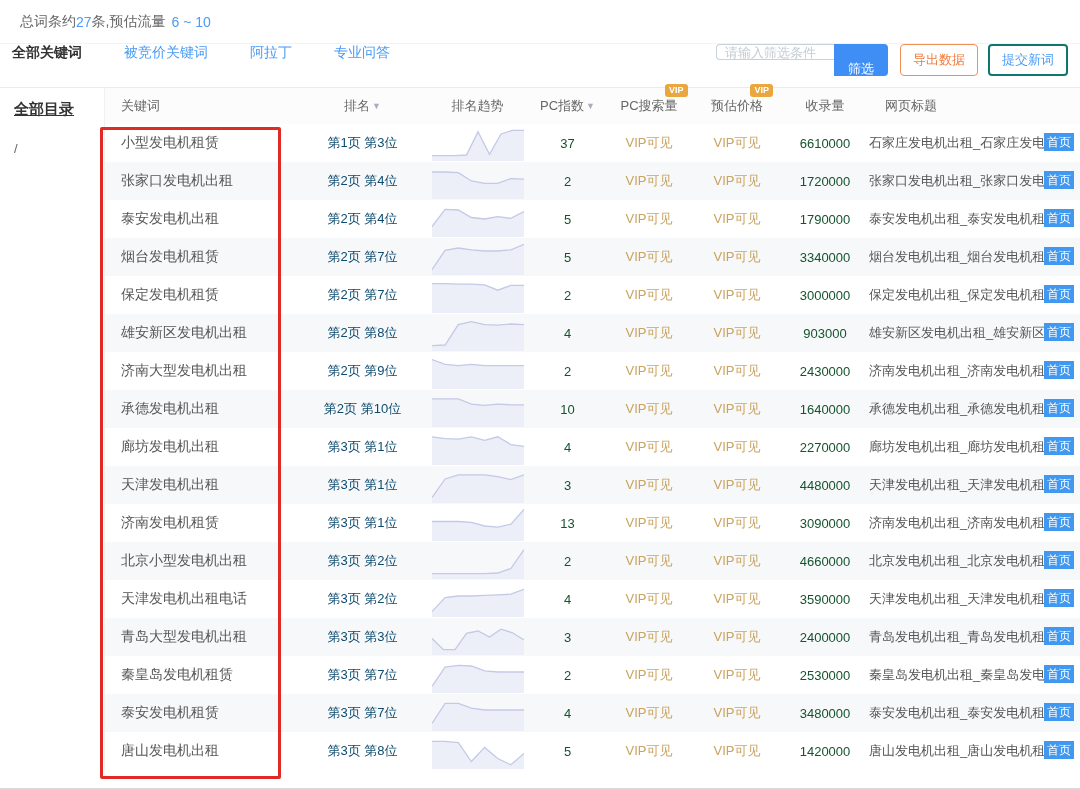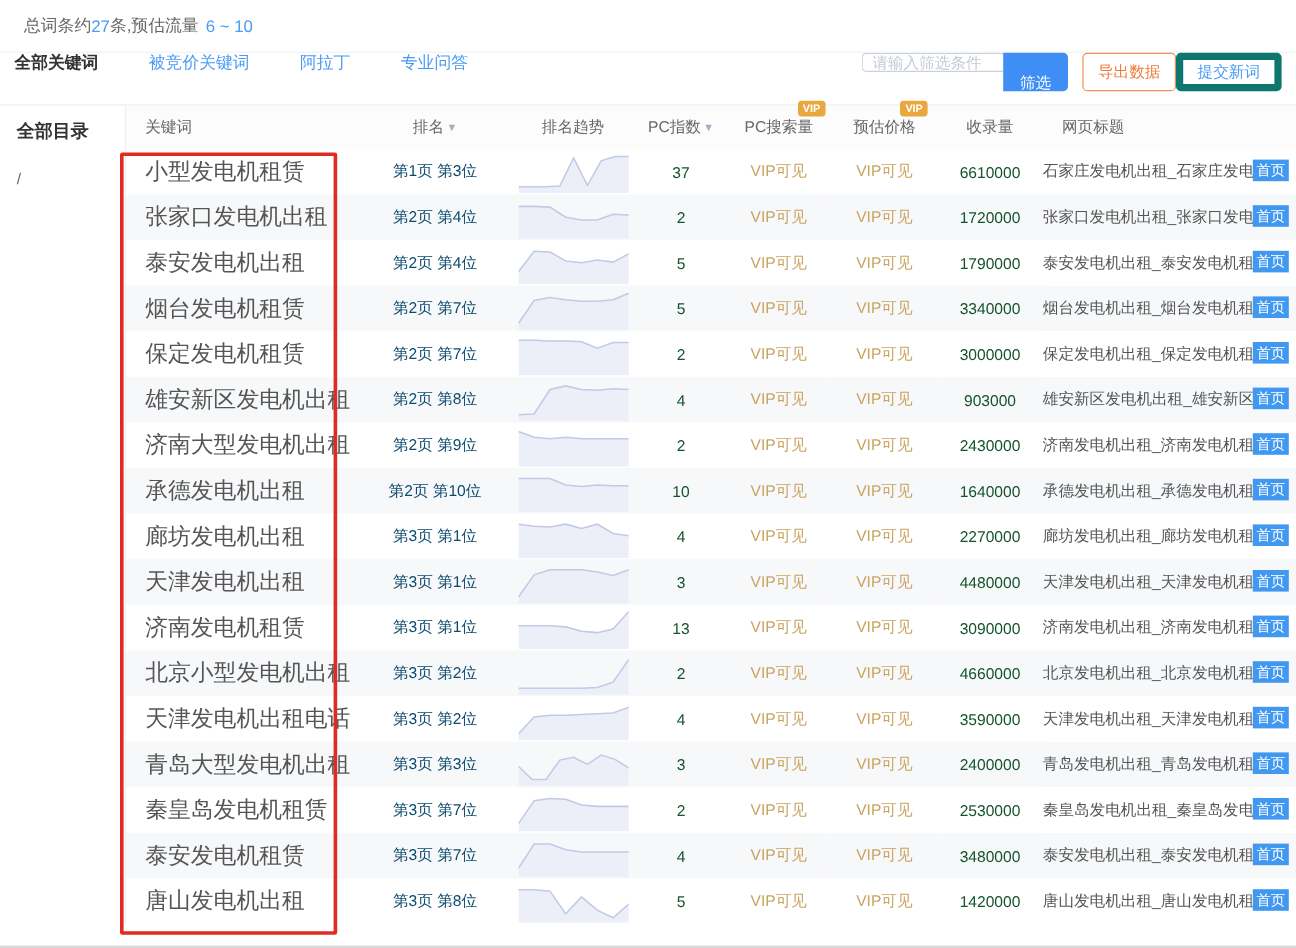--- a/index.html
+++ b/index.html
@@ -21,39 +21,39 @@
   .toolbar { margin-left:auto; display:flex; align-items:center; }
   .filter-group { display:flex; }
   .filter-input { width:118px; height:16px; border:1px solid #c9d2dc; border-right:none;
     border-radius:4px 0 0 4px; padding:0 8px; font-size:13px; color:#333; outline:none;
     font-family:inherit; }
   .filter-input::placeholder { color:#c4ccd4; }
   .btn { height:32px; font-size:13px; border-radius:4px; padding:0 12px; cursor:pointer;
     background:#fff; font-family:inherit; }
   .btn-filter { border:none; border-radius:0 4px 4px 0; background:#3e8ef6; color:#fff; padding:16px 14px; }
   .btn-export { border:1px solid #f09058; color:#f07b3c; margin-left:12px; }
-  .btn-submit { border:6px solid #0f766e; color:#4a9bf5; }
+  .btn-submit { border:2px solid #0f766e; color:#4a9bf5; margin-left:10px; }
 
   
   .main { display:flex; align-items:stretch; }
   .sidebar { width:105px; border-right:1px solid #f0f0f0; padding:12px 0 0 14px; }
-  .sidebar-title { font-size:15px; font-weight:bold; color:#333; margin-bottom:22px; }
+  .sidebar-title { font-size:15px; font-weight:bold; color:#333; margin-bottom:22px;text-decoration:underline; }
   .sidebar-item { font-size:13px; color:#666; cursor:pointer; }
 
   
   table { width:975px; border-collapse:collapse; table-layout:fixed; }
   col.c-kw{width:195px} col.c-rank{width:125px} col.c-trend{width:105px}
   col.c-idx{width:75px} col.c-search{width:88px} col.c-price{width:88px}
   col.c-rec{width:88px} col.c-title{width:211px}
   thead th { height:36px; font-weight:normal; font-size:13px; color:#666;
     text-align:center; background:#fcfcfd; }
   thead th.left { text-align:left; padding-left:16px; }
   tbody td { height:38px; font-size:13px; text-align:center; }
   tbody tr:nth-child(even) { background:#f7f8fa; }
-  td.kw { text-align:left; padding-left:16px; color:#555; font-size:19px; }
+  td.kw { text-align:left; padding-left:16px; color:#555; font-size:14px; }
   td.rank a { color:#0c4a6e; text-decoration:none; cursor:pointer; white-space:nowrap; }
   td.num { color:#14532d; }
   .gold { color:#c9a35f; cursor:pointer; }
   .hdr-label { position:relative; display:inline-block; }
   .vip-tag { position:absolute; top:-13px; right:-10px; background:#e9a73e; color:#fff;
     font-size:9px; font-weight:bold; line-height:1; padding:2px 4px; border-radius:3px; }
   .caret { display:inline-block; font-size:9px; color:#a8aec0; margin-left:2px;
     vertical-align:1px; }
   .trend-box { display:inline-block; width:92px; height:36px; vertical-align:middle; }
   td.title-cell { text-align:left; position:relative; overflow:hidden; }

